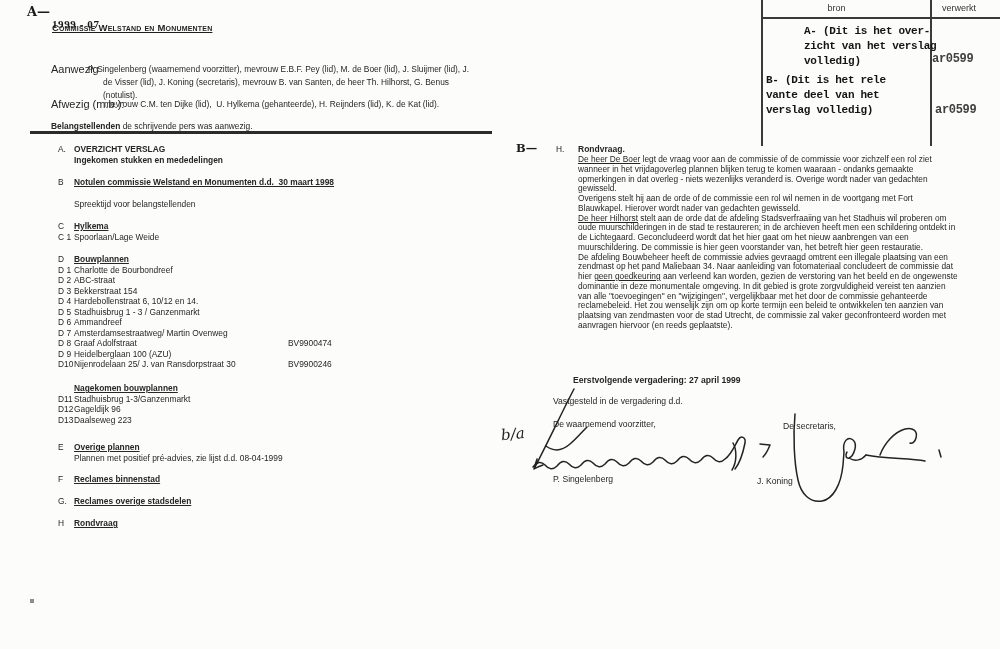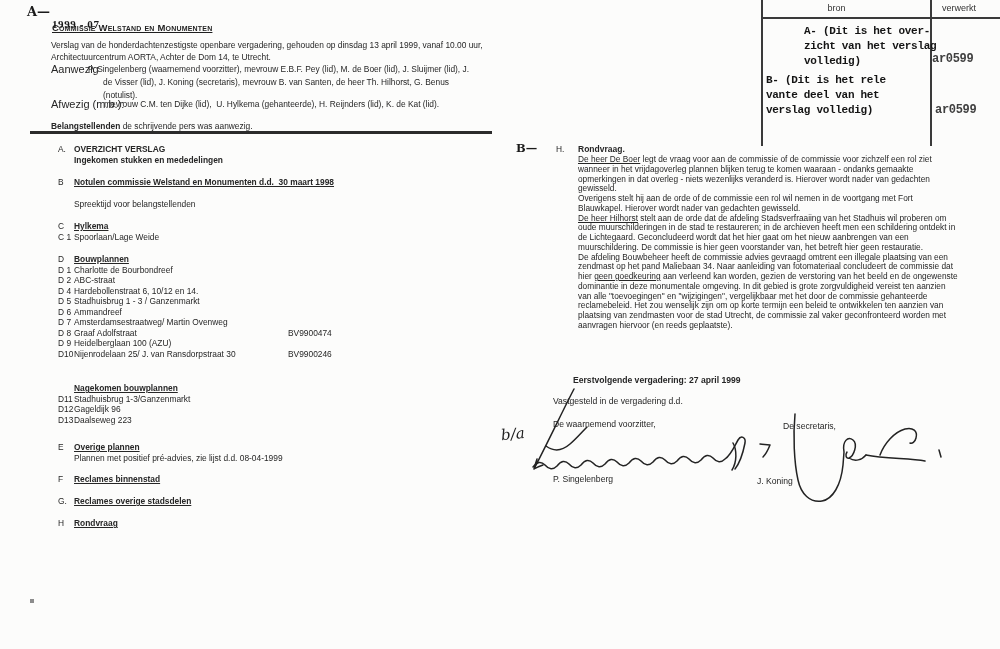--- a/index.html
+++ b/index.html
@@ -42,21 +42,20 @@
 </head>
 <body>
 
 <div class="page">
 
   <span class="abs hand" style="left:27px;top:4px;font-size:13px;">A—</span>
 
   <div class="abs org-title" style="left:52px;top:6px;margin-top:16px;">Commissie Welstand en Monumenten</div>
   <div class="abs doc-number" style="left:52px;top:18px;">1999 - 07</div>
 
-  <div class="abs intro" style="left:51px;top:39px;">Verslag van de honderdachtenzestigste openbare vergadering, gehouden op dinsdag 13 april 1999, vanaf 10.00 uur, Architectuurcentrum AORTA, Achter de Dom 14, te Utrecht.</div>
 
   <span class="abs att-label" style="left:51px;top:63px;">Aanwezig</span>
   <div class="abs att-value pre" style="left:103px;top:63px;width:372px;text-indent:-15px;">P. Singelenberg (waarnemend voorzitter), mevrouw E.B.F. Pey (lid), M. de Boer (lid), J. Sluijmer (lid), J. de Visser (lid), J. Koning (secretaris), mevrouw B. van Santen, de heer Th. Hilhorst, G. Benus (notulist).</div>
 
   <span class="abs att-label" style="left:51px;top:98px;">Afwezig (m.b.):</span>
   <div class="abs att-value pre" style="left:104px;top:98px;width:368px;">mevrouw C.M. ten Dijke (lid),  U. Hylkema (gehanteerde), H. Reijnders (lid), K. de Kat (lid).</div>
 
   <div class="abs" style="left:51px;top:121px;font-size:8.4px;"><span class="b">Belangstellenden</span><span> de schrijvende pers was aanwezig.</span></div>
 
   <div class="abs thick-rule" style="left:30px;top:131px;width:462px;"></div>
@@ -102,20 +101,24 @@
         <span class="toc-code">D</span>
         <span class="toc-t b u">Bouwplannen</span>
       </div>
     <div class="toc-row">
         <span class="toc-code">D 1</span>
         <span class="toc-t">Charlotte de Bourbondreef</span>
       </div>
     <div class="toc-row">
         <span class="toc-code">D 2</span>
         <span class="toc-t">ABC-straat</span>
+      </div>
+    <div class="toc-row">
+        <span class="toc-code">D 3</span>
+        <span class="toc-t">Bekkerstraat 154</span>
       </div>
     <div class="toc-row">
         <span class="toc-code">D 4</span>
         <span class="toc-t">Hardebollenstraat 6, 10/12 en 14.</span>
       </div>
     <div class="toc-row">
         <span class="toc-code">D 5</span>
         <span class="toc-t">Stadhuisbrug 1 - 3 / Ganzenmarkt</span>
       </div>
     <div class="toc-row">
@@ -209,21 +212,21 @@
   <div class="abs tw" style="left:766px;top:73px;width:162px;">B- (Dit is het rele
 vante deel van het
 verslag volledig)</div>
   <div class="abs tw-val" style="left:935px;top:103px;">ar0599</div>
 
   <span class="abs hand" style="left:516px;top:141px;font-size:11.5px;">B—</span>
   <span class="abs" style="left:556px;top:144px;font-size:8.4px;">H.</span>
   <span class="abs b" style="left:578px;top:144px;font-size:8.5px;">Rondvraag.</span>
 
   <div class="abs body-txt" style="left:578px;top:155px;">
-    <p><span class="u">De heer De Boer</span><span> legt de vraag voor aan de commissie of de commissie voor zichzelf een rol ziet wanneer in het vrijdagoverleg plannen blijken terug te komen waaraan - ondanks gemaakte opmerkingen in dat overleg - niets wezenlijks veranderd is. Hierover wordt nader van gedachten gewisseld.</span></p>
+    <p><span class="u">De heer De Boer</span><span> legt de vraag voor aan de commissie of de commissie voor zichzelf een rol ziet wanneer in het vrijdagoverleg plannen blijken terug te komen waaraan - ondanks gemaakte opmerkingen in dat overleg - niets wezenlijks veranderd is. Overige wordt nader van gedachten gewisseld.</span></p>
     <p>Overigens stelt hij aan de orde of de commissie een rol wil nemen in de voortgang met Fort Blauwkapel. Hierover wordt nader van gedachten gewisseld.</p>
     <p><span class="u">De heer Hilhorst</span><span> stelt aan de orde dat de afdeling Stadsverfraaiing van het Stadhuis wil proberen om oude muurschilderingen in de stad te restaureren; in de archieven heeft men een schildering ontdekt in de Lichtegaard. Geconcludeerd wordt dat het hier gaat om het nieuw aanbrengen van een muurschildering. De commissie is hier geen voorstander van, het betreft hier geen restauratie.</span></p>
     <p><span>De afdeling Bouwbeheer heeft de commissie advies gevraagd omtrent een illegale plaatsing van een zendmast op het pand Maliebaan 34. Naar aanleiding van fotomateriaal concludeert de commissie dat hier </span><span class="u">geen goedkeuring</span><span> aan verleend kan worden, gezien de verstoring van het beeld en de ongewenste dominantie in deze monumentale omgeving. In dit gebied is grote zorgvuldigheid vereist ten aanzien van alle "toevoegingen" en "wijzigingen", vergelijkbaar met het door de commissie gehanteerde reclamebeleid. Het zou wenselijk zijn om op korte termijn een beleid te ontwikkelen ten aanzien van plaatsing van zendmasten voor de stad Utrecht, de commissie zal vaker geconfronteerd worden met aanvragen hiervoor (en reeds geplaatste).</span></p>
   </div>
 
   <div class="abs closing-line b" style="left:573px;top:375px;">Eerstvolgende vergadering: 27 april 1999</div>
   <div class="abs closing-line" style="left:553px;top:396px;">Vastgesteld in de vergadering d.d.</div>
   <div class="abs closing-line" style="left:553px;top:419px;">De waarnemend voorzitter,</div>
   <div class="abs closing-line" style="left:783px;top:421px;">De secretaris,</div>
   <div class="abs closing-line" style="left:553px;top:474px;">P. Singelenberg</div>

